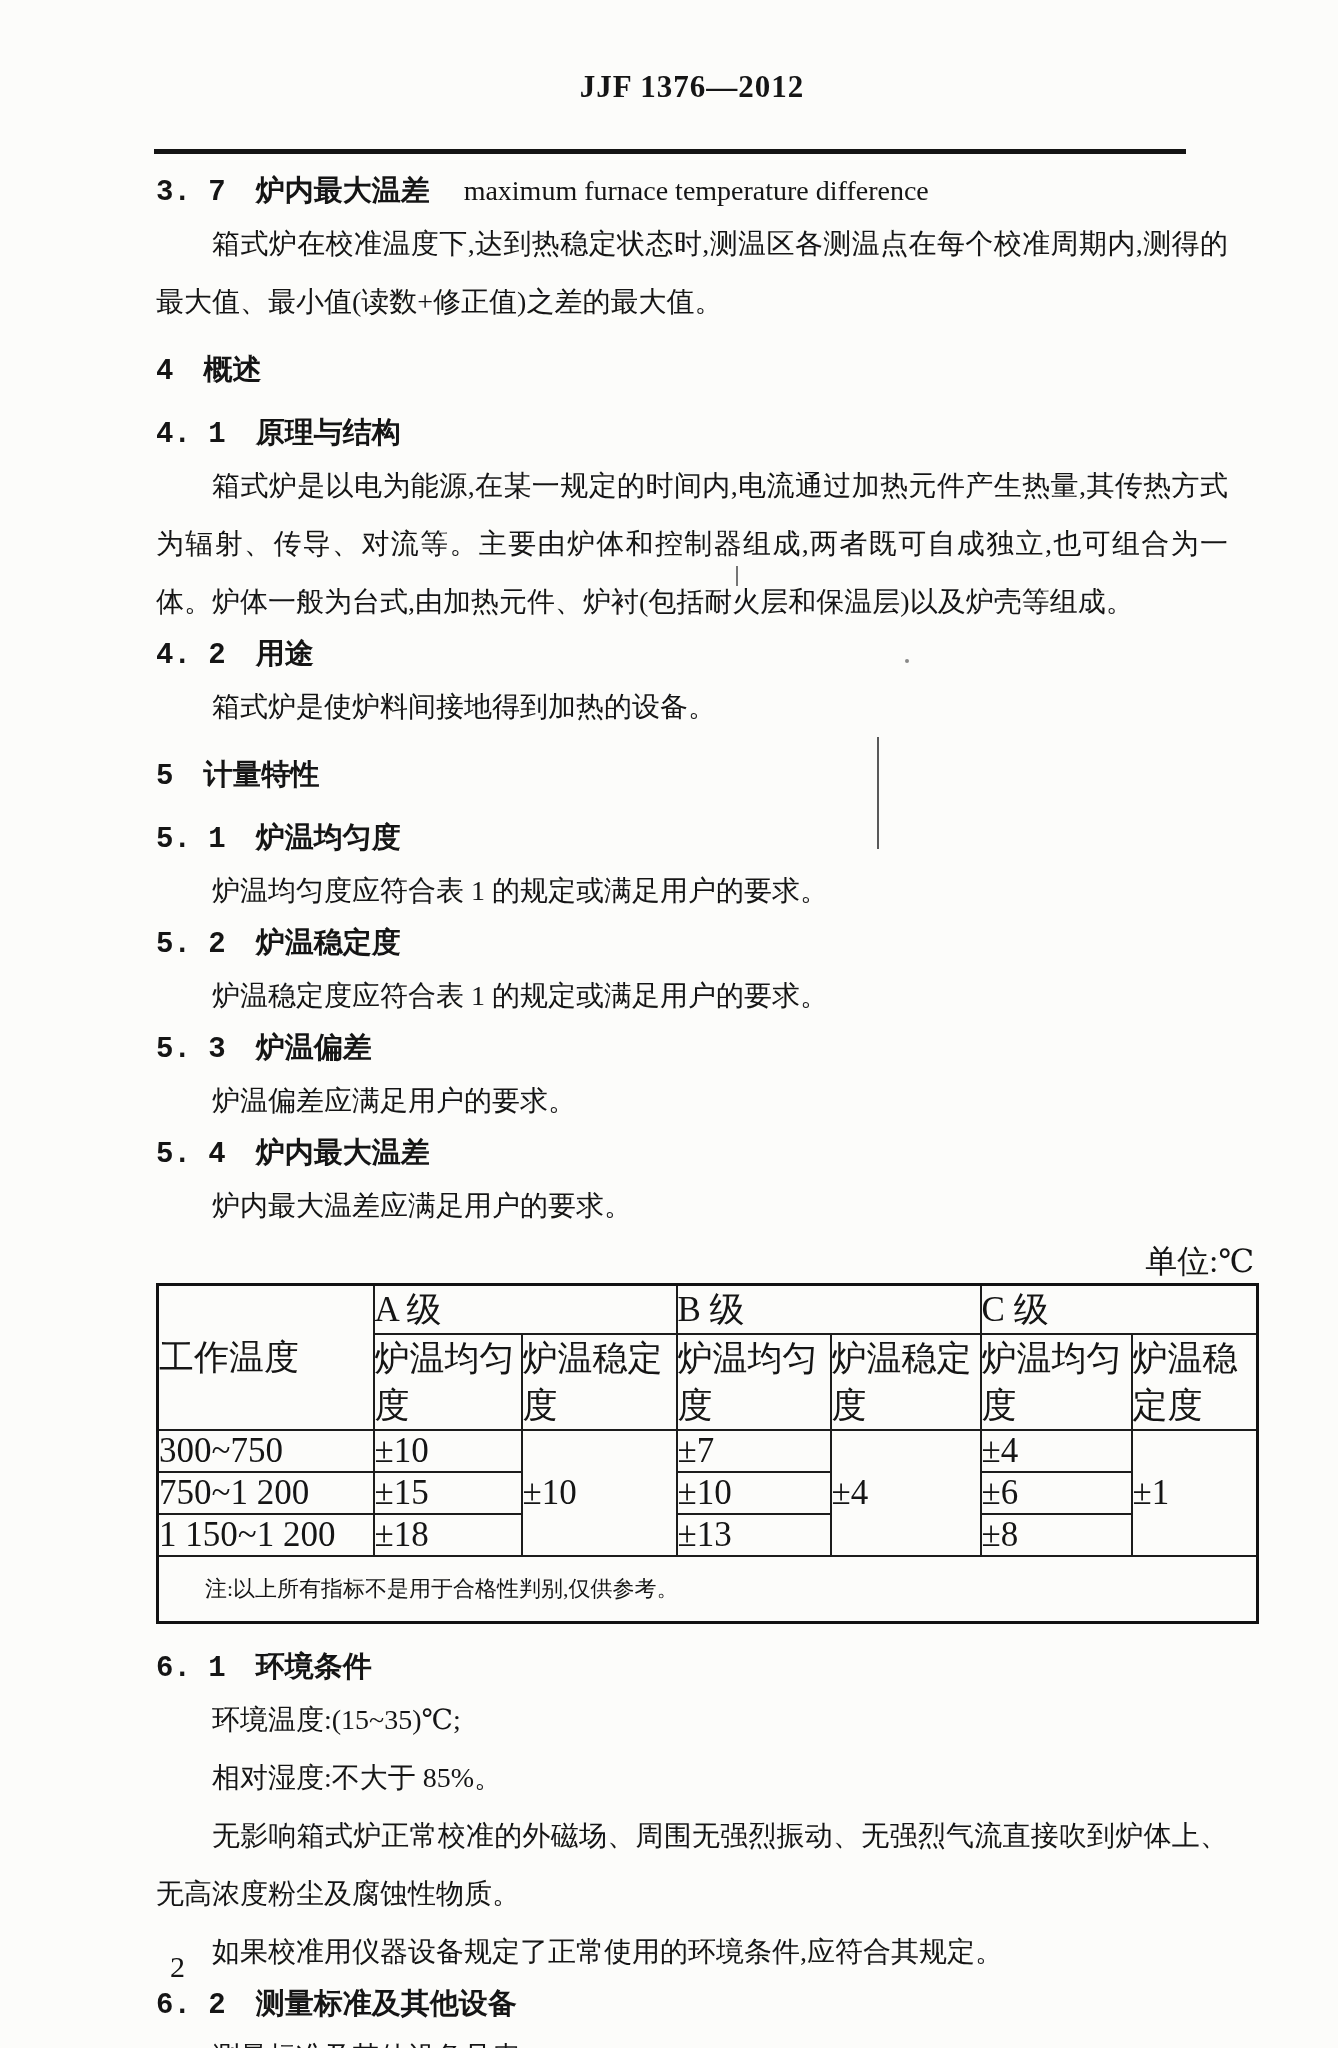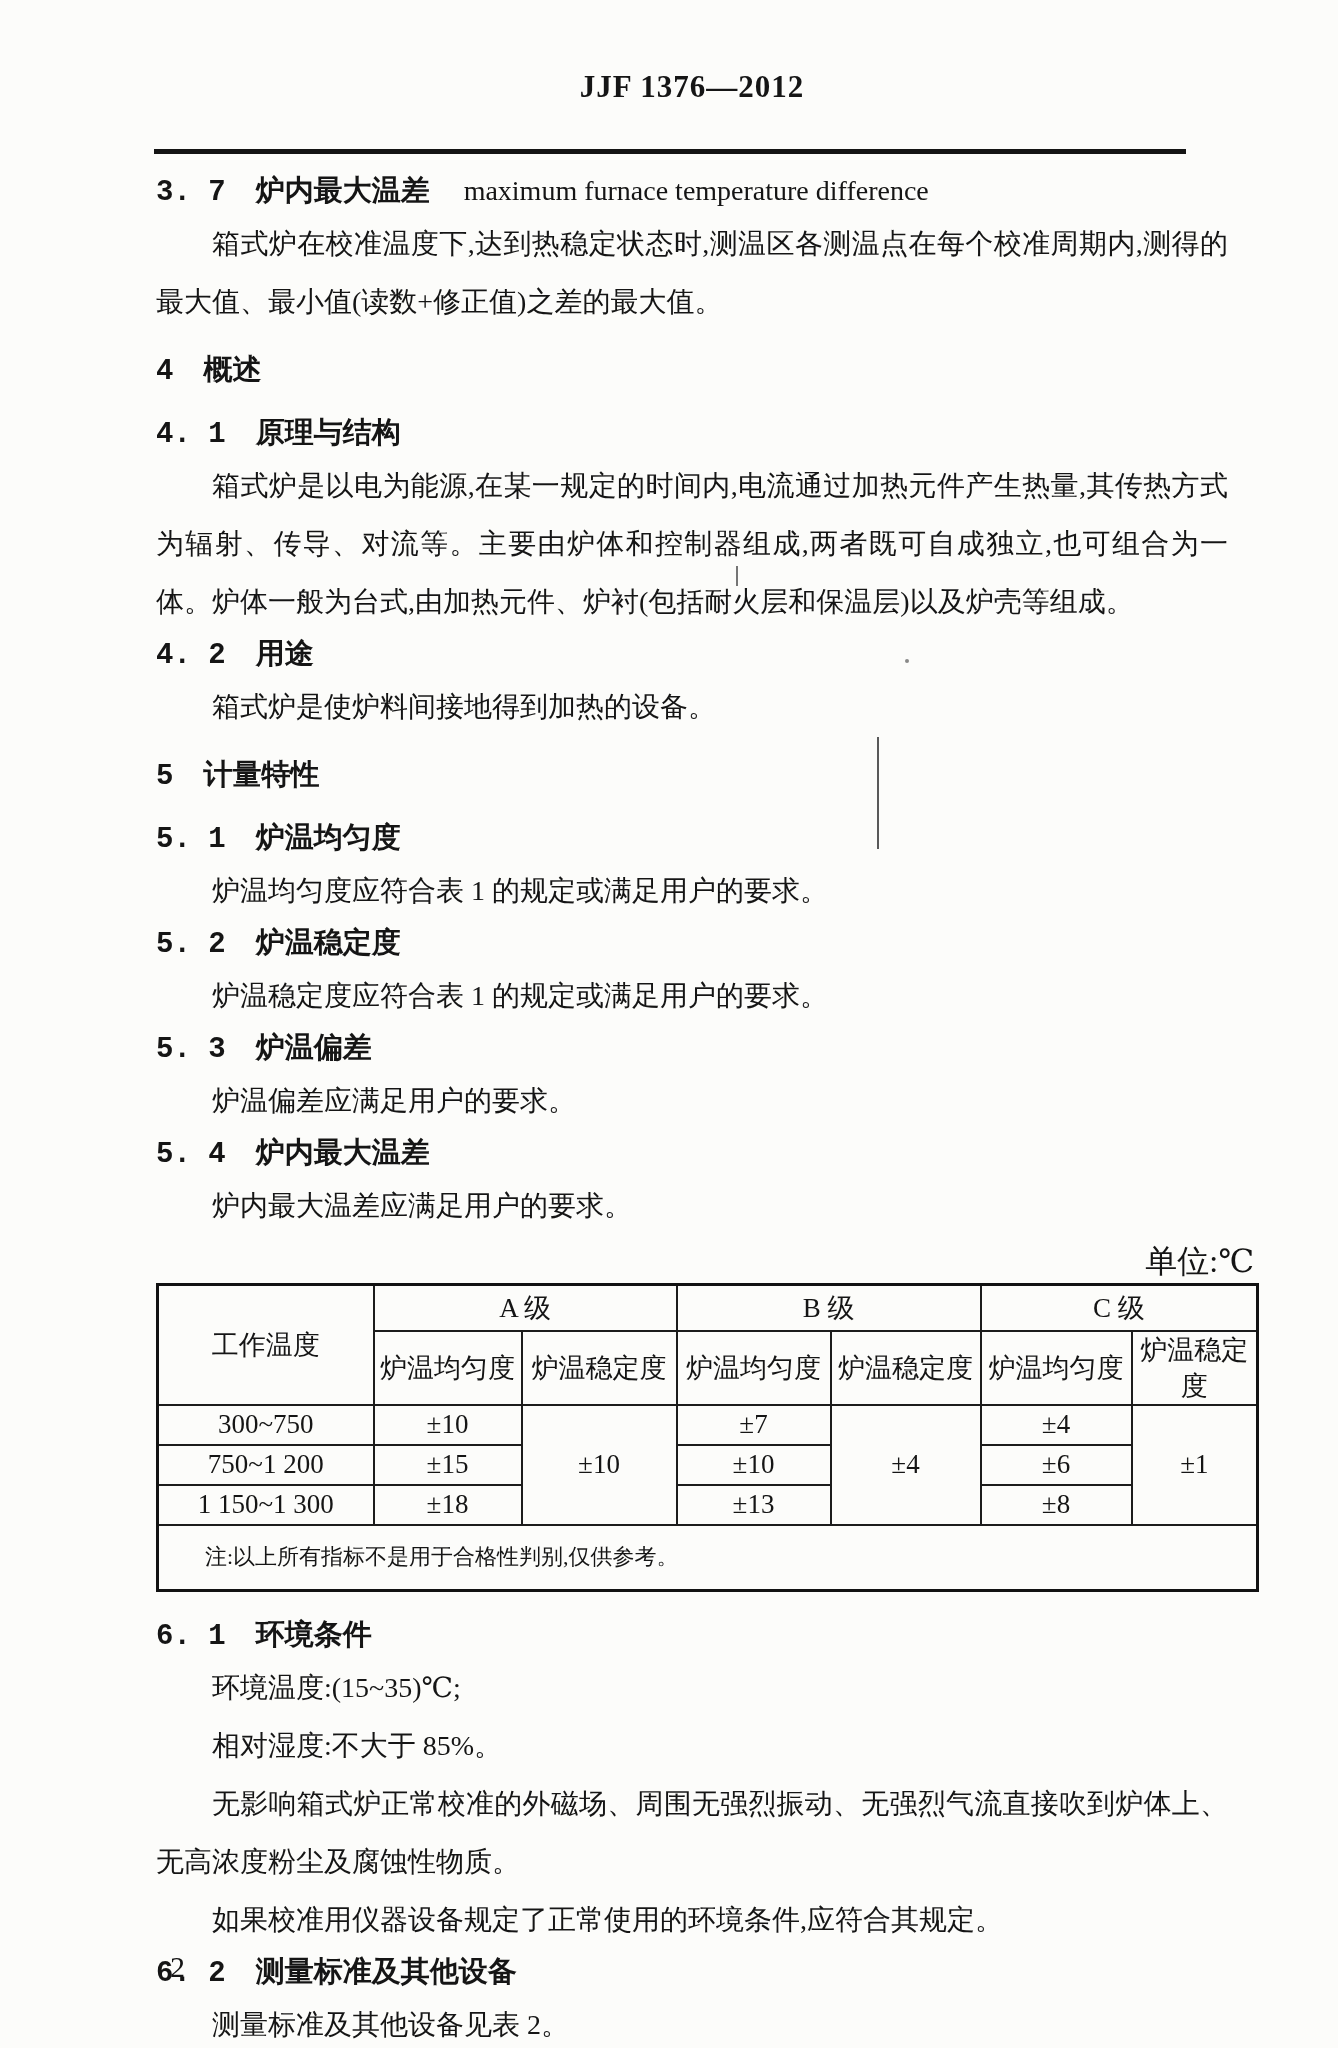--- a/index.html
+++ b/index.html
@@ -54,22 +54,22 @@
   .cap {
     position:absolute; left:0; right:110px; text-align:center;
     font-size:27px; font-weight:bold;
     font-family:"Liberation Sans","DejaVu Sans",sans-serif;
   }
   .unit { position:absolute; right:2px; font-size:32px; }
   table { width:1100px; border-collapse:collapse; table-layout:fixed; }
   table { border:3px solid #121212; }
   td {
     border:2px solid #1c1c1c;
-    text-align:center; vertical-align:middle;
-    font-size:27px; padding:0;
+    text-align:left; vertical-align:middle;
+    font-size:35px; padding:0;
   }
   tr.grp td { height:46px; }
   tr.sub td { height:58px; }
   tr.trow td { height:40px; }
   td.note {
     height:66px; text-align:left; padding-left:46px;
     font-size:22px;
   }
 
   .page-number {
@@ -173,21 +173,21 @@
           <td>±4</td>
           <td rowspan="3">±1</td>
         </tr>
         <tr class="trow">
           <td>750~1 200</td>
           <td>±15</td>
           <td>±10</td>
           <td>±6</td>
         </tr>
         <tr class="trow">
-          <td>1 150~1 300</td>
+          <td>1 150~1 200</td>
           <td>±18</td>
           <td>±13</td>
           <td>±8</td>
         </tr>
         <tr>
           <td class="note" colspan="7">注:以上所有指标不是用于合格性判别,仅供参考。</td>
         </tr>
       </tbody>
         </table>
     </div>

